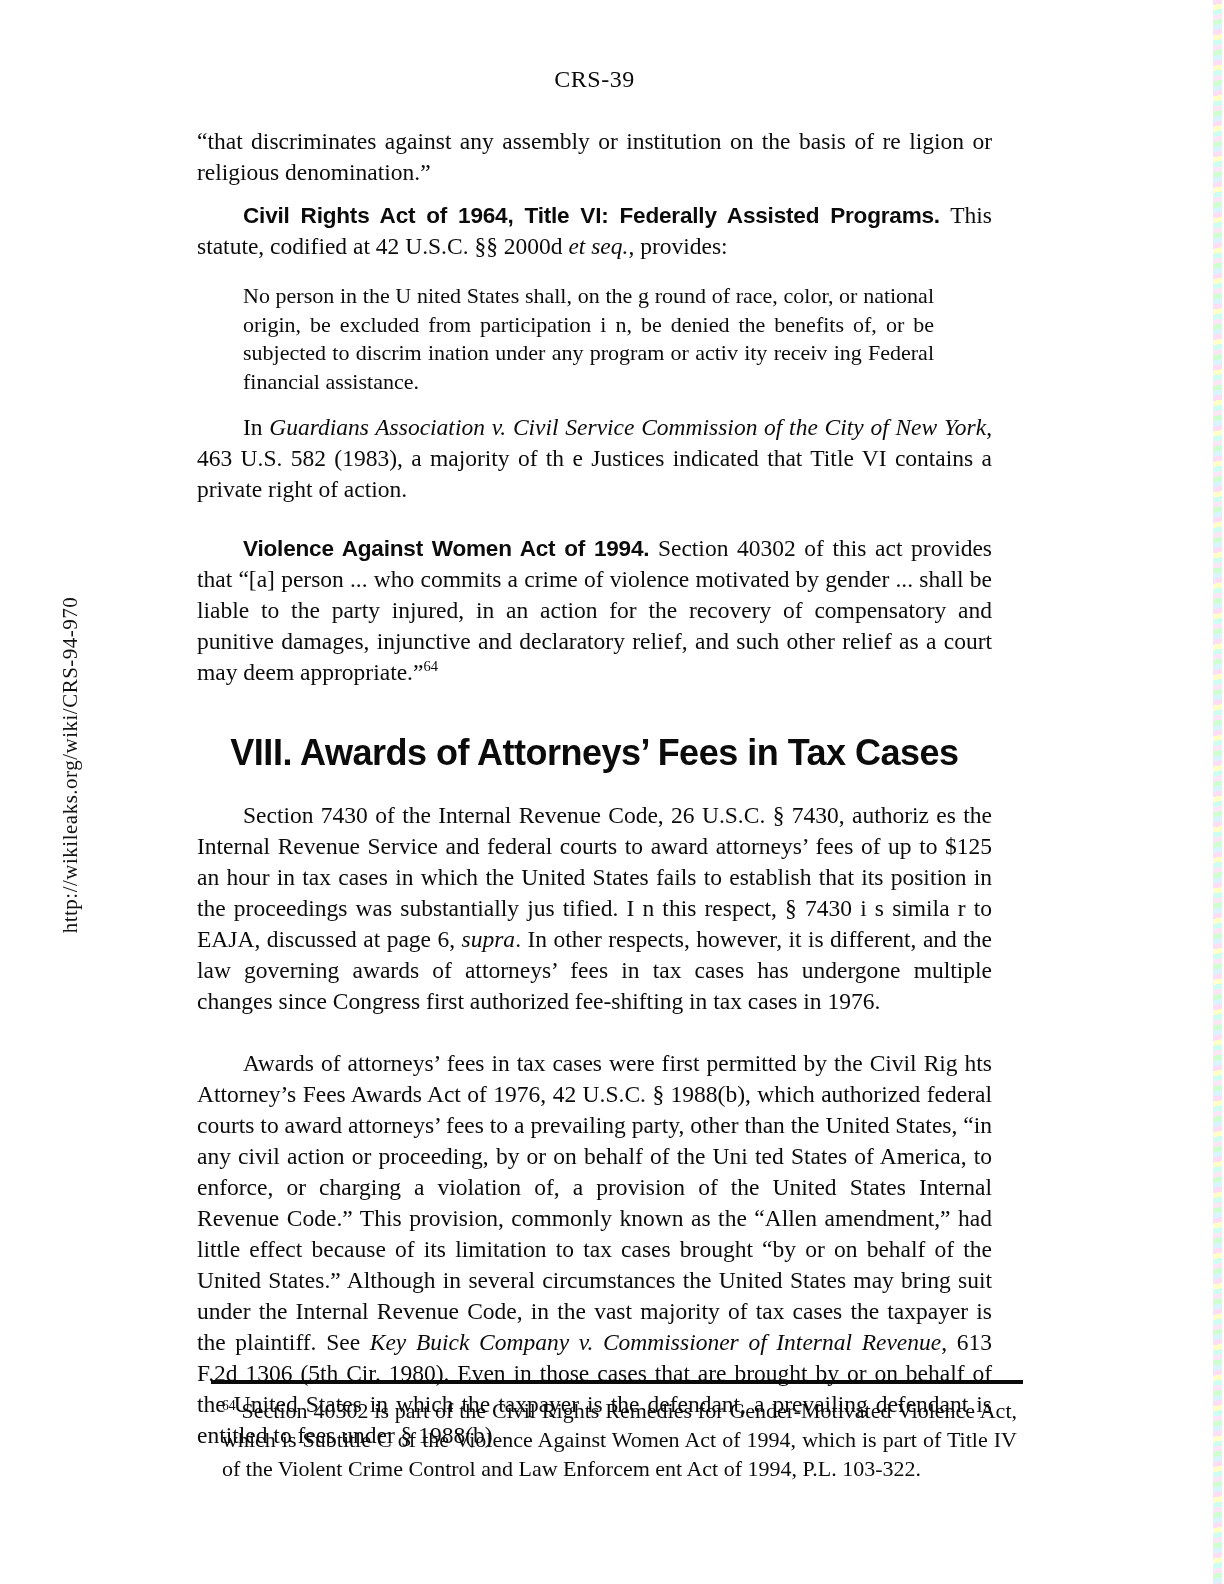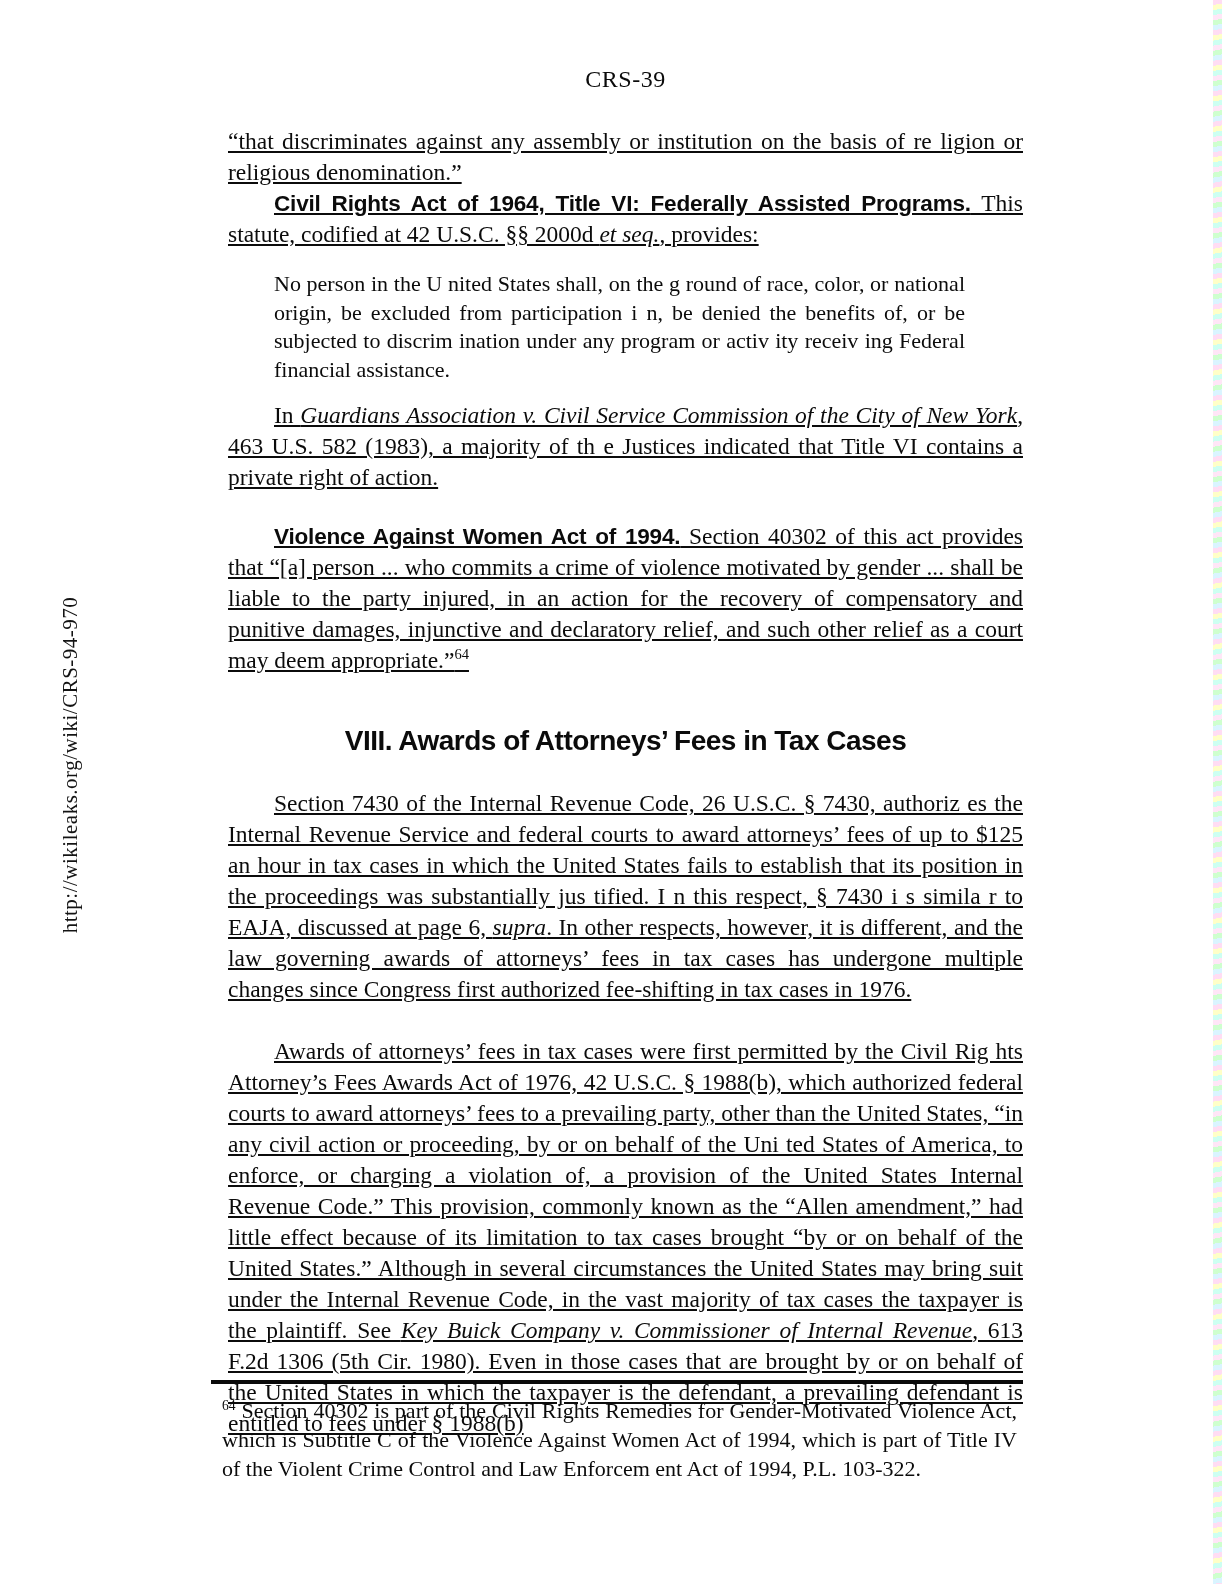--- a/index.html
+++ b/index.html
@@ -11,67 +11,66 @@
     position: relative;
     width: 1224px;
     height: 1584px;
     background: #ffffff;
     overflow: hidden;
     font-family: "Liberation Serif", serif;
     color: #0b0b0b;
   }
   .content {
     position: absolute;
-    left: 228px;
+    left: 197px;
     top: 0;
     width: 795px;
     padding-top: 64px;
   }
   .page-number {
     text-align: center;
     font-size: 24px;
     line-height: 30px;
     letter-spacing: 0.5px;
   }
   .body-para {
     font-size: 23.5px;
     line-height: 31px;
     text-align: justify;
     margin: 0;
-    text-decoration: underline;
   }
   .rich b {
     font-family: "Liberation Sans", sans-serif;
     font-size: 0.96em;
     letter-spacing: -0.2px;
   }
   .rich i {
     font-style: italic;
   }
   .rich sup {
     font-size: 0.62em;
     vertical-align: super;
     line-height: 0;
   }
   .p-intro      { margin-top: 32px; }
-  .p-cra        { margin-top: 0; text-indent: 46px; }
+  .p-cra        { margin-top: 12px; text-indent: 46px; }
   .blockquote {
     margin: 20px 58px 0 46px;
     font-size: 22px;
     line-height: 28.5px;
     text-align: justify;
   }
   .p-guardians  { margin-top: 16px; text-indent: 46px; }
   .p-vawa       { margin-top: 28px; text-indent: 46px; }
   .section-heading {
     margin: 46px 0 0 0;
     text-align: center;
     font-family: "Liberation Sans", sans-serif;
     font-weight: bold;
-    font-size: 28px;
+    font-size: 36px;
     line-height: 38px;
     letter-spacing: -0.5px;
   }
   .p-s7430      { margin-top: 28px; text-indent: 46px; }
   .p-awards     { margin-top: 31px; text-indent: 46px; }
   .footnote-block {
     position: absolute;
     left: 211px;
     top: 1380px;
     width: 812px;

